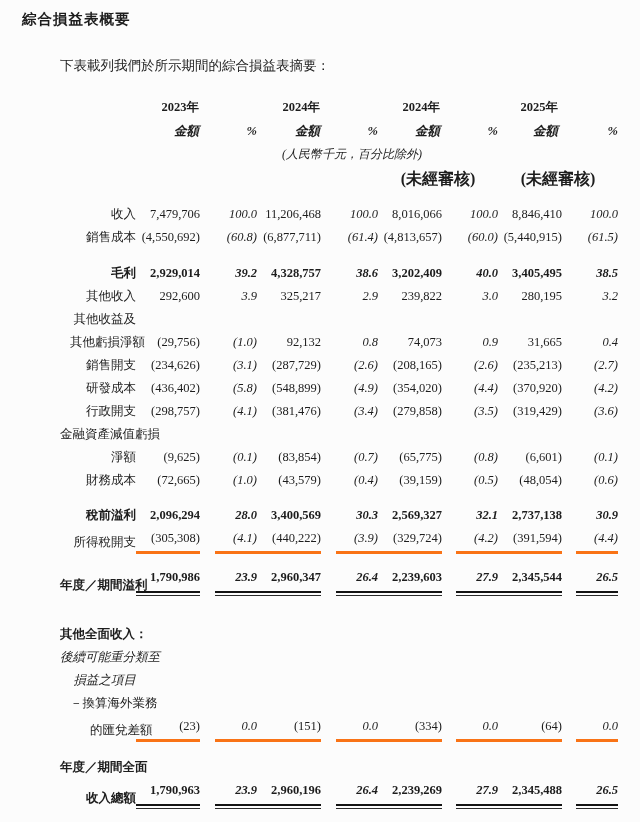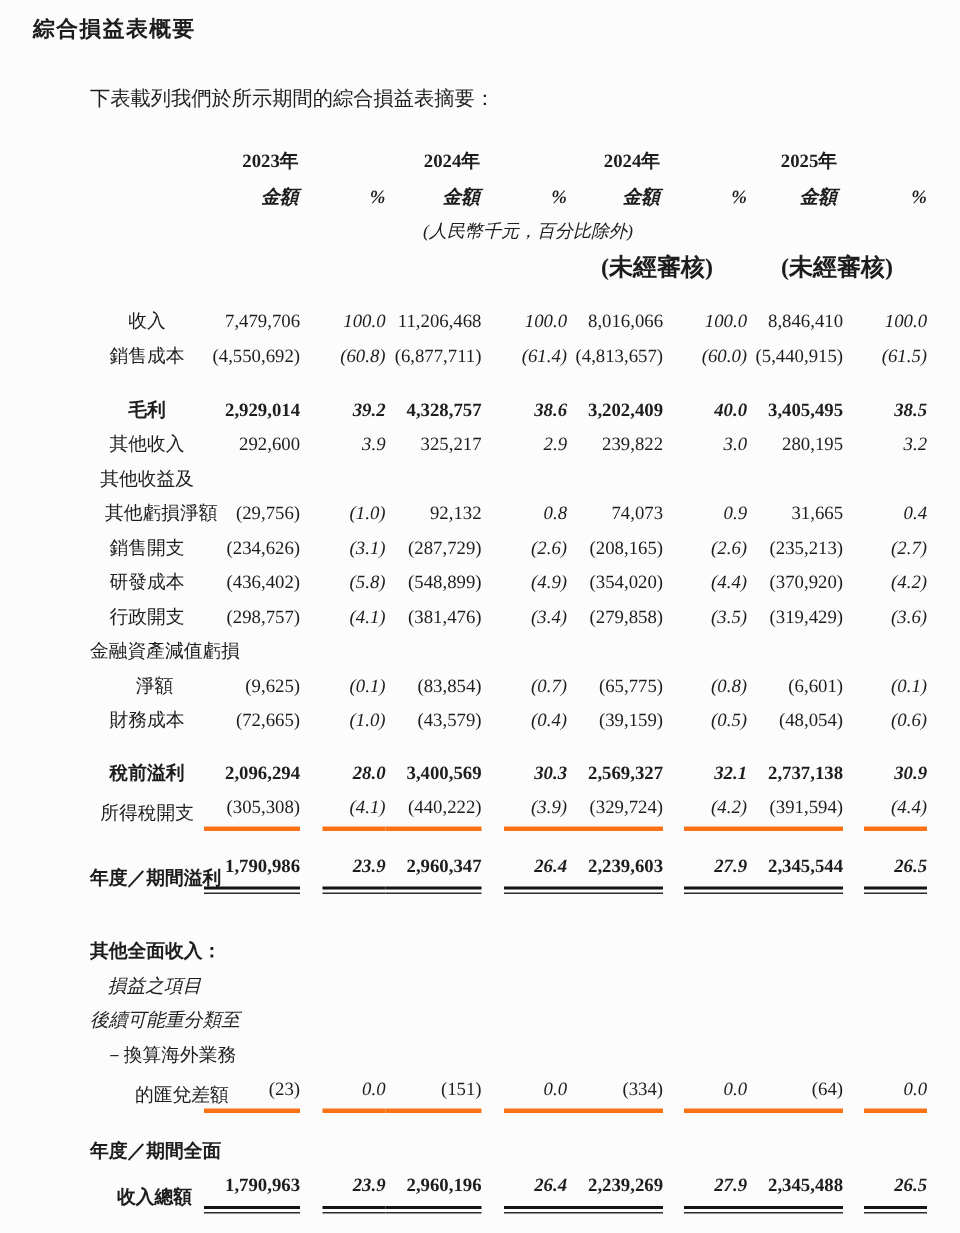--- a/index.html
+++ b/index.html
@@ -18,21 +18,21 @@
   .intro { margin:28px 0 0 38px; font-size:13.5px; }
 
   table.fin {
     border-collapse:collapse; table-layout:fixed;
     margin:20px 0 0 38px; width:558px;
   }
   table.fin td {
     padding:0; font-size:12.5px; line-height:23px; height:23px;
     white-space:nowrap; vertical-align:bottom; overflow:visible;
   }
-  .lbl { text-align:center; }
+  .lbl { text-align:right; }
   .amt,.pct { text-align:right; }
   .ind1 { padding-left:10px !important; }
   .ind2 { padding-left:30px !important;margin-top:27px; }
 
   
   thead td { font-weight:bold; font-size:12px; }
   tr.h-period td { height:22px; }
   tr.h-years td  { height:24px; }
   tr.h-cols td   { height:24px; font-size:12.5px; font-style:italic; }
   tr.h-note td   { height:23px; font-weight:normal; font-style:italic; font-size:12px;
@@ -298,32 +298,32 @@
           <td class="amt"></td>
           <td class="pct"></td>
           <td class="amt"></td>
           <td class="pct"></td>
           <td class="amt"></td>
           <td class="pct"></td>
           <td class="amt"></td>
           <td class="pct"></td>
         </tr>
         <tr class="italic">
+          <td class="lbl">後續可能重分類至</td>
+          <td class="amt"></td>
+          <td class="pct"></td>
+          <td class="amt"></td>
+          <td class="pct"></td>
+          <td class="amt"></td>
+          <td class="pct"></td>
+          <td class="amt"></td>
+          <td class="pct"></td>
+        </tr>
+        <tr class="italic">
           <td class="lbl ind1">損益之項目</td>
-          <td class="amt"></td>
-          <td class="pct"></td>
-          <td class="amt"></td>
-          <td class="pct"></td>
-          <td class="amt"></td>
-          <td class="pct"></td>
-          <td class="amt"></td>
-          <td class="pct"></td>
-        </tr>
-        <tr class="italic">
-          <td class="lbl">後續可能重分類至</td>
           <td class="amt"></td>
           <td class="pct"></td>
           <td class="amt"></td>
           <td class="pct"></td>
           <td class="amt"></td>
           <td class="pct"></td>
           <td class="amt"></td>
           <td class="pct"></td>
         </tr>
         <tr>

